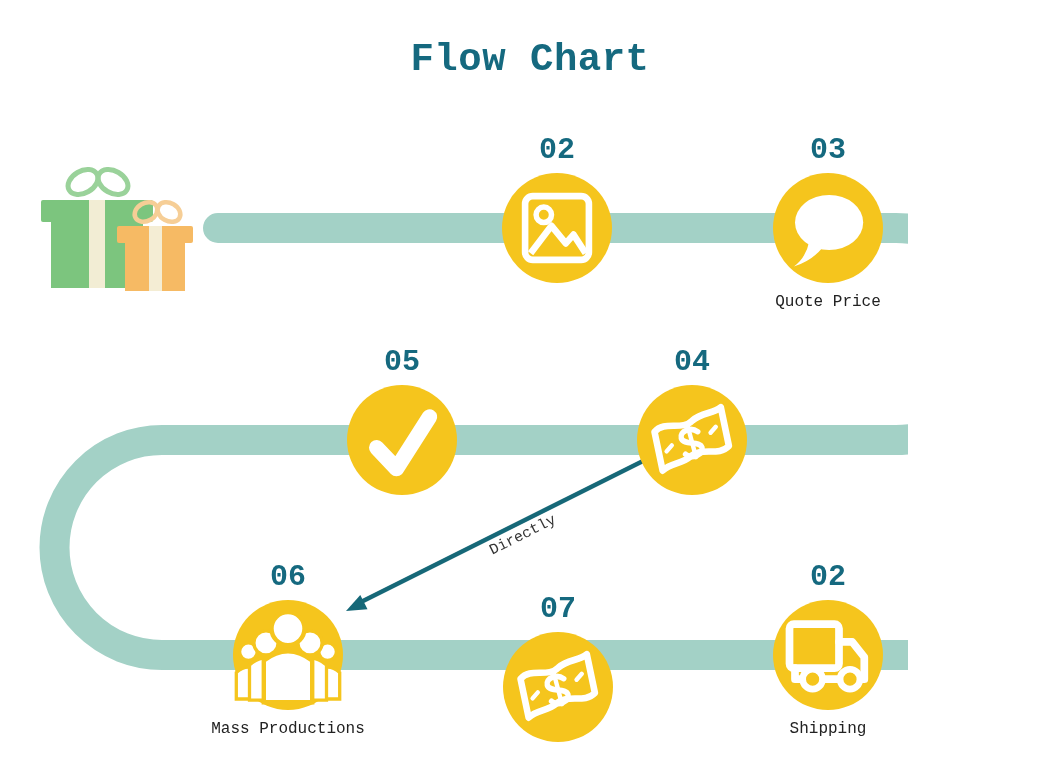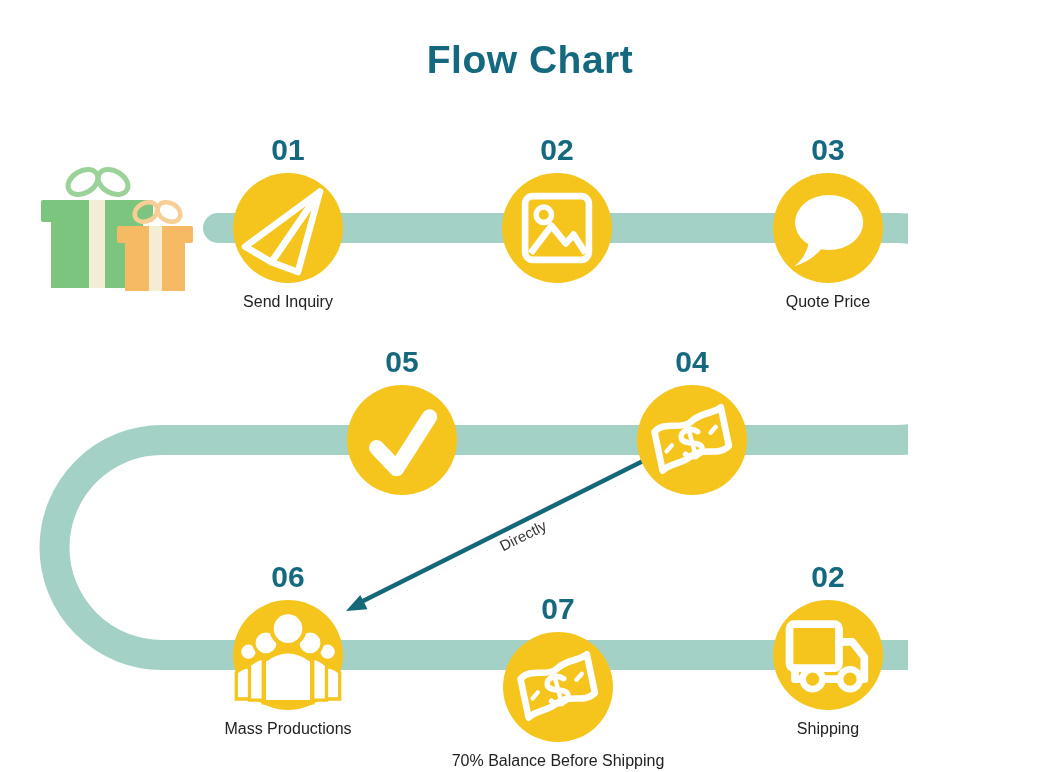--- a/index.html
+++ b/index.html
@@ -1,17 +1,17 @@
 <!DOCTYPE html>
 <html><head>
 <meta charset="utf-8">
 <style>
   html,body{margin:0;padding:0;background:#fff;}
   #app{position:relative;width:908px;height:772px;background:#ffffff;overflow:hidden;
-       font-family:Liberation Sans, sans-serif;}
+       font-family:Liberation Mono, monospace;}
   .page-title{position:absolute;left:0;top:38px;width:1060px;text-align:center;
        font-size:39px;font-weight:700;color:#15697F;letter-spacing:0.5px;}
   .track-svg{position:absolute;left:0;top:0;width:1060px;height:772px;}
   .gift{position:absolute;left:33px;top:158px;width:160px;height:148px;}
   .step{position:absolute;width:220px;text-align:center;}
   .pos-01{left:178px;top:133px}
   .pos-02{left:447px;top:133px}
   .pos-03{left:718px;top:133px}
   .pos-04{left:582px;top:345px}
   .pos-05{left:292px;top:345px}
@@ -49,32 +49,20 @@
       <ellipse cx="113" cy="54" rx="12" ry="9" transform="rotate(-30 113 54)"></ellipse>
       <ellipse cx="136" cy="54" rx="12" ry="9" transform="rotate(30 136 54)"></ellipse>
     </g>
     <rect x="84" y="68" width="76" height="17" rx="2" fill="#F6BA64"></rect>
     <rect x="92" y="85" width="60" height="48" fill="#F6BA64"></rect>
     <rect x="116" y="68" width="13" height="65" fill="#F4EDD4"></rect>
   </svg>
 
   <div class="page-title">Flow Chart</div>
 
-  <div class="step pos-01">
-    <div class="step-number">01</div>
-    <div class="step-circle">
-      <svg viewBox="0 0 100 100">
-        <g fill="none" stroke="#fff" stroke-width="6" stroke-linejoin="round">
-          <path d="M79,17 L11,67 L35,81 Z"></path>
-          <path d="M79,17 L35,81 L59,90 Z"></path>
-        </g>
-      </svg>
-    </div>
-    <div class="step-label">Send Inquiry</div>
-  </div>
 
   <div class="step pos-02">
     <div class="step-number">02</div>
     <div class="step-circle">
       <svg viewBox="0 0 100 100">
         <g fill="none" stroke="#fff" stroke-linejoin="round">
           <rect x="21" y="21" width="58" height="58" rx="7" stroke-width="6"></rect>
           <circle cx="38" cy="38" r="7" stroke-width="5"></circle>
           <path d="M26,73 L45,48 L58,64 L65,56 L76,73" stroke-width="6"></path>
         </g>
@@ -146,21 +134,20 @@
       <svg viewBox="0 0 100 100">
         <g transform="rotate(-15 50 50)" stroke="#fff" fill="none" stroke-linecap="round" stroke-linejoin="round">
           <path d="M19,34 C31,26 43,40 55,33 C65,28 75,32 83,28 L81,64 C69,71 57,58 45,64 C35,69 27,65 17,70 Z" stroke-width="6"></path>
           <path d="M57,44 C52,38 41,39 41,46 C41,53 57,52 57,59 C57,66 45,67 41,61" stroke-width="5"></path>
           <line x1="49.5" y1="36" x2="49.5" y2="66" stroke-width="4"></line>
           <line x1="25" y1="54" x2="31" y2="50" stroke-width="4"></line>
           <line x1="68" y1="48" x2="74" y2="44" stroke-width="4"></line>
         </g>
       </svg>
     </div>
-    <div class="step-label">70% Balance Before Shipping</div>
   </div>
 
   <div class="step pos-08">
     <div class="step-number">02</div>
     <div class="step-circle">
       <svg viewBox="0 0 100 100">
         <g fill="none" stroke="#fff" stroke-width="7" stroke-linejoin="round" stroke-linecap="round">
           <rect x="15" y="22" width="45" height="40" rx="4"></rect>
           <path d="M60,38 H72 L83,52 V72 H79"></path>
           <path d="M20,62 V72 H25"></path>

